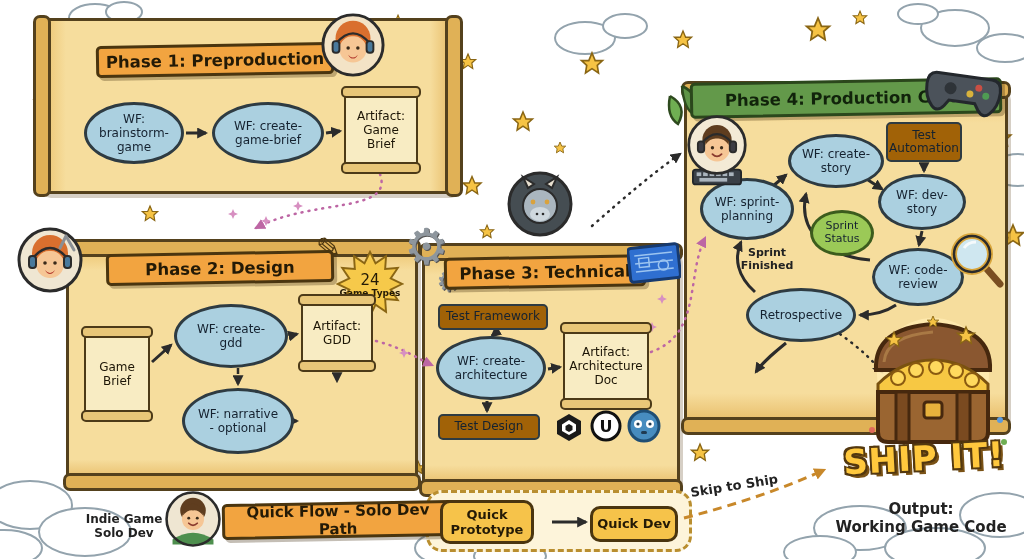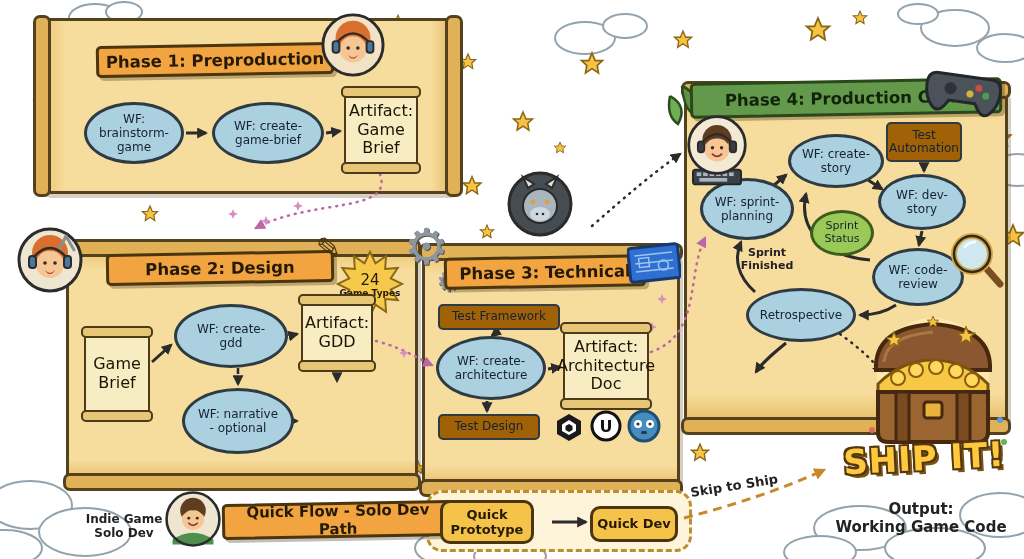--- a/index.html
+++ b/index.html
@@ -9,21 +9,21 @@
   .panel{position:absolute;background:linear-gradient(180deg,#ecc26c 0%,#f6dd9d 10%,#f6dd9d 90%,#e5b75f 100%);border:3px solid #54411d;border-radius:10px;box-shadow:3px 4px 0 rgba(90,65,25,.25)}
   .panel.h{background:linear-gradient(90deg,#ecc26c 0%,#f6dd9d 6%,#f6dd9d 94%,#e5b75f 100%)}
   .panel.v::before,.panel.v::after{content:"";position:absolute;left:-6px;right:-6px;height:12px;background:#e0b156;border:3px solid #54411d;border-radius:7px}
   .panel.v::before{top:-8px}.panel.v::after{bottom:-8px}
   .panel.h::before,.panel.h::after{content:"";position:absolute;top:-6px;bottom:-6px;width:12px;background:#e0b156;border:3px solid #54411d;border-radius:7px}
   .panel.h::before{left:-8px}.panel.h::after{right:-8px}
   .ribbon{position:absolute;display:flex;align-items:center;justify-content:center;background:#f2a440;border:3px solid #4a350f;border-radius:5px;font-weight:bold;font-size:16.5px;color:#241a06;box-shadow:3px 3px 0 rgba(60,40,10,.3);transform:rotate(-1deg);text-align:center}
   .ribbon.green{background:#63994a;border-color:#2b471c;color:#11230b}
   .node{position:absolute;display:flex;align-items:center;justify-content:center;text-align:center;background:#abd0e0;border:3px solid #2e3b42;border-radius:50%;font-size:12px;line-height:1.18;color:#152230;padding:4px 10px}
   .node.green{background:#9bc957;border-color:#3c5c1d}
-  .artifact{position:absolute;display:flex;align-items:center;justify-content:center;text-align:center;background:#f8ecc3;border:2.5px solid #4c3a18;border-radius:6px;font-size:16px;line-height:1.18;color:#1c1506;padding:6px 3px}
+  .artifact{position:absolute;display:flex;align-items:center;justify-content:center;text-align:center;background:#f8ecc3;border:2.5px solid #4c3a18;border-radius:6px;font-size:12px;line-height:1.18;color:#1c1506;padding:6px 3px}
   .artifact::before,.artifact::after{content:"";position:absolute;left:-5px;right:-5px;height:8px;background:#e8c678;border:2.5px solid #4c3a18;border-radius:5px}
   .artifact::before{top:-6px}.artifact::after{bottom:-6px}
   .testbox{position:absolute;display:flex;align-items:center;justify-content:center;text-align:center;background:#a16207;border:2.5px solid #2e3b42;border-radius:5px;font-size:12px;color:#152230;line-height:1.12}
   .quickbox{position:absolute;display:flex;align-items:center;justify-content:center;text-align:center;background:#f6c34a;border:3px solid #4a350f;border-radius:10px;font-size:13px;font-weight:bold;color:#241a06;line-height:1.18}
   .dashedbox{position:absolute;background:#fdf4da;border:3px dashed #b98e2f;border-radius:16px}
   .plain{position:absolute;color:#222;line-height:1.2}
   .avatar,.icon{position:absolute}
   .shipit{position:absolute;font-size:34px;font-weight:bold;letter-spacing:1px;color:#ffc83d;transform:rotate(-3deg);text-align:center;
     text-shadow:-2px -2px 0 #53380f,2px -2px 0 #53380f,-2px 2px 0 #53380f,2px 2px 0 #53380f,4px 4px 0 #7a5215}
   .sb{stroke:#2b2b2b;stroke-width:3;fill:none}
@@ -169,21 +169,21 @@
         <g stroke="#9cc4f0" stroke-width="1.5" fill="none">
           <line x1="8" y1="14" x2="46" y2="14"></line>
             <line x1="8" y1="22" x2="46" y2="22"></line>
             <line x1="8" y1="30" x2="46" y2="30"></line>
           <rect x="12" y="17" width="10" height="9"></rect>
             <circle cx="36" cy="26" r="5"></circle>
         </g>
       </g>
     </svg>
   </div>
-  <div class="testbox" style="left:438px;top:304px;width:122px;height:26px">Test Framework</div>
+  <div class="testbox" style="left:438px;top:304px;width:110px;height:26px">Test Framework</div>
   <div class="node" style="left:436px;top:336px;width:110px;height:64px">WF: create-architecture</div>
   <div class="artifact" style="left:563px;top:326px;width:86px;height:80px">Artifact: Architecture Doc</div>
   <div class="testbox" style="left:438px;top:414px;width:102px;height:26px">Test Design</div>
   <div class="icon" style="left:554px;top:412px;width:30px;height:30px">
     <svg width="30" height="30" viewBox="0 0 30 30">
         <polygon points="15,2 27,9 27,22 15,29 3,22 3,9" fill="#1a1a1a"></polygon>
         <polygon points="15,8 22,12.5 22,19 15,23 8,19 8,12.5" fill="#ffffff"></polygon>
         <polygon points="15,12 18.5,14 18.5,18 15,20 11.5,18 11.5,14" fill="#1a1a1a"></polygon>
       </svg>
   </div>

